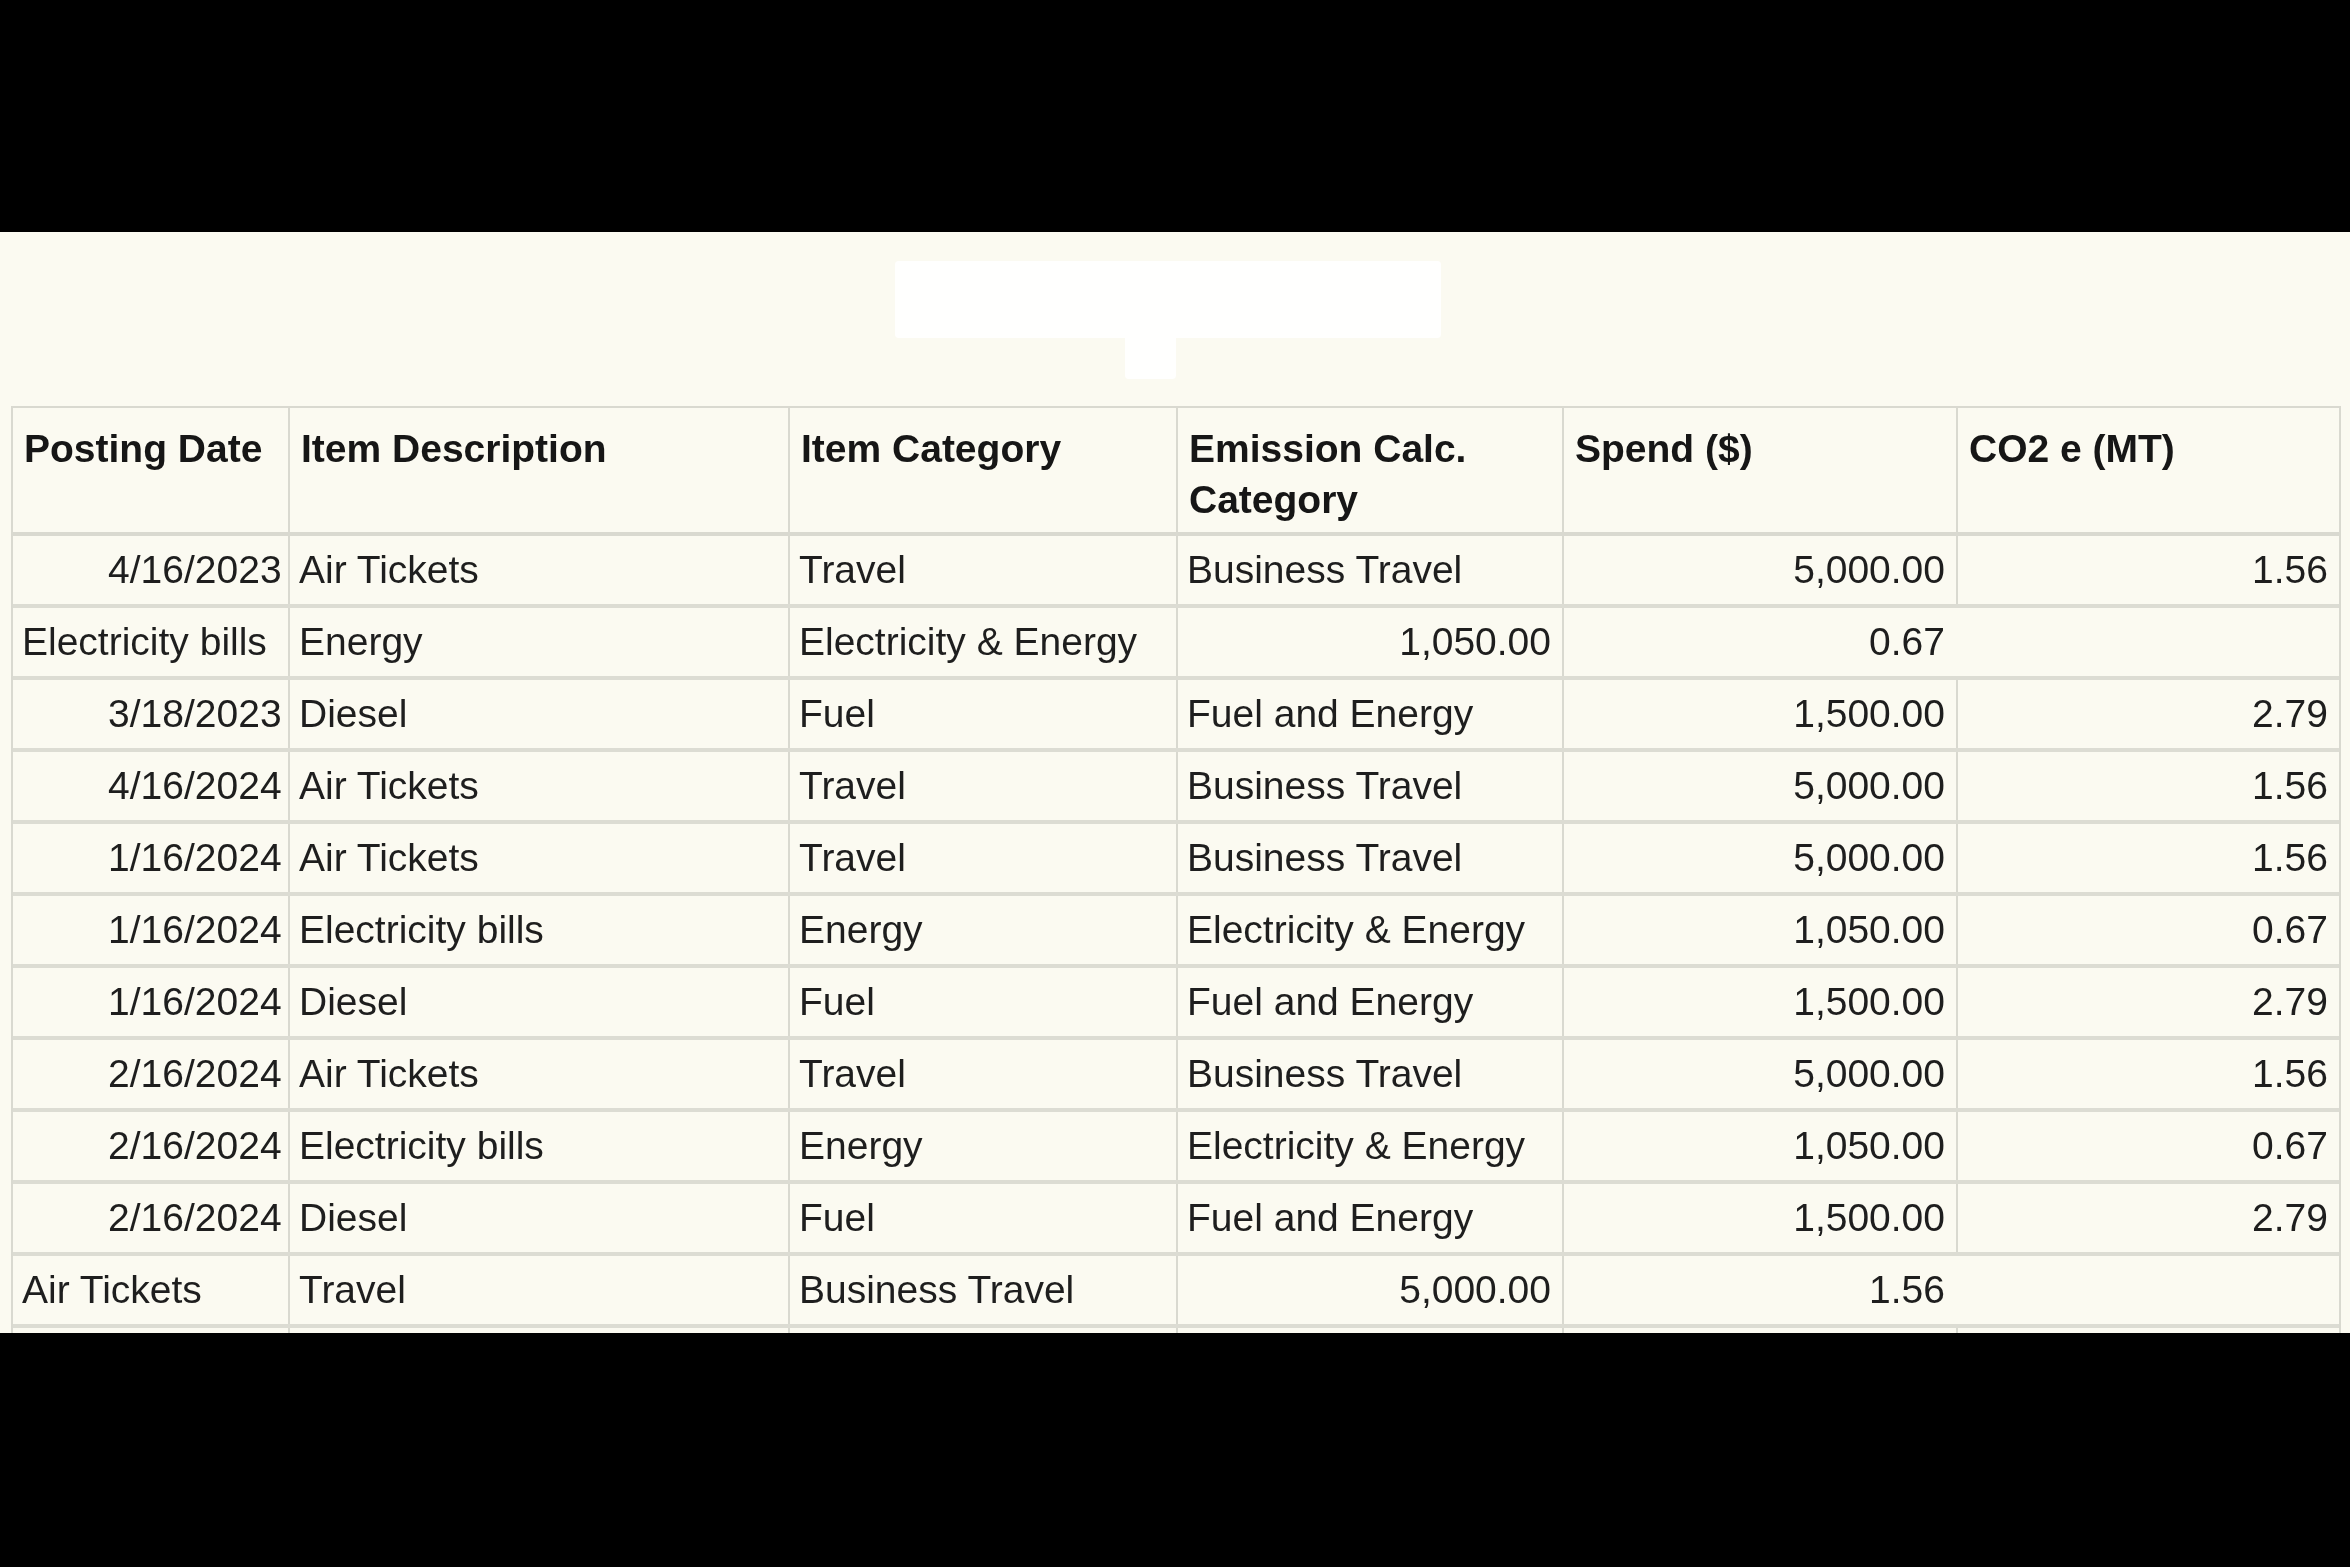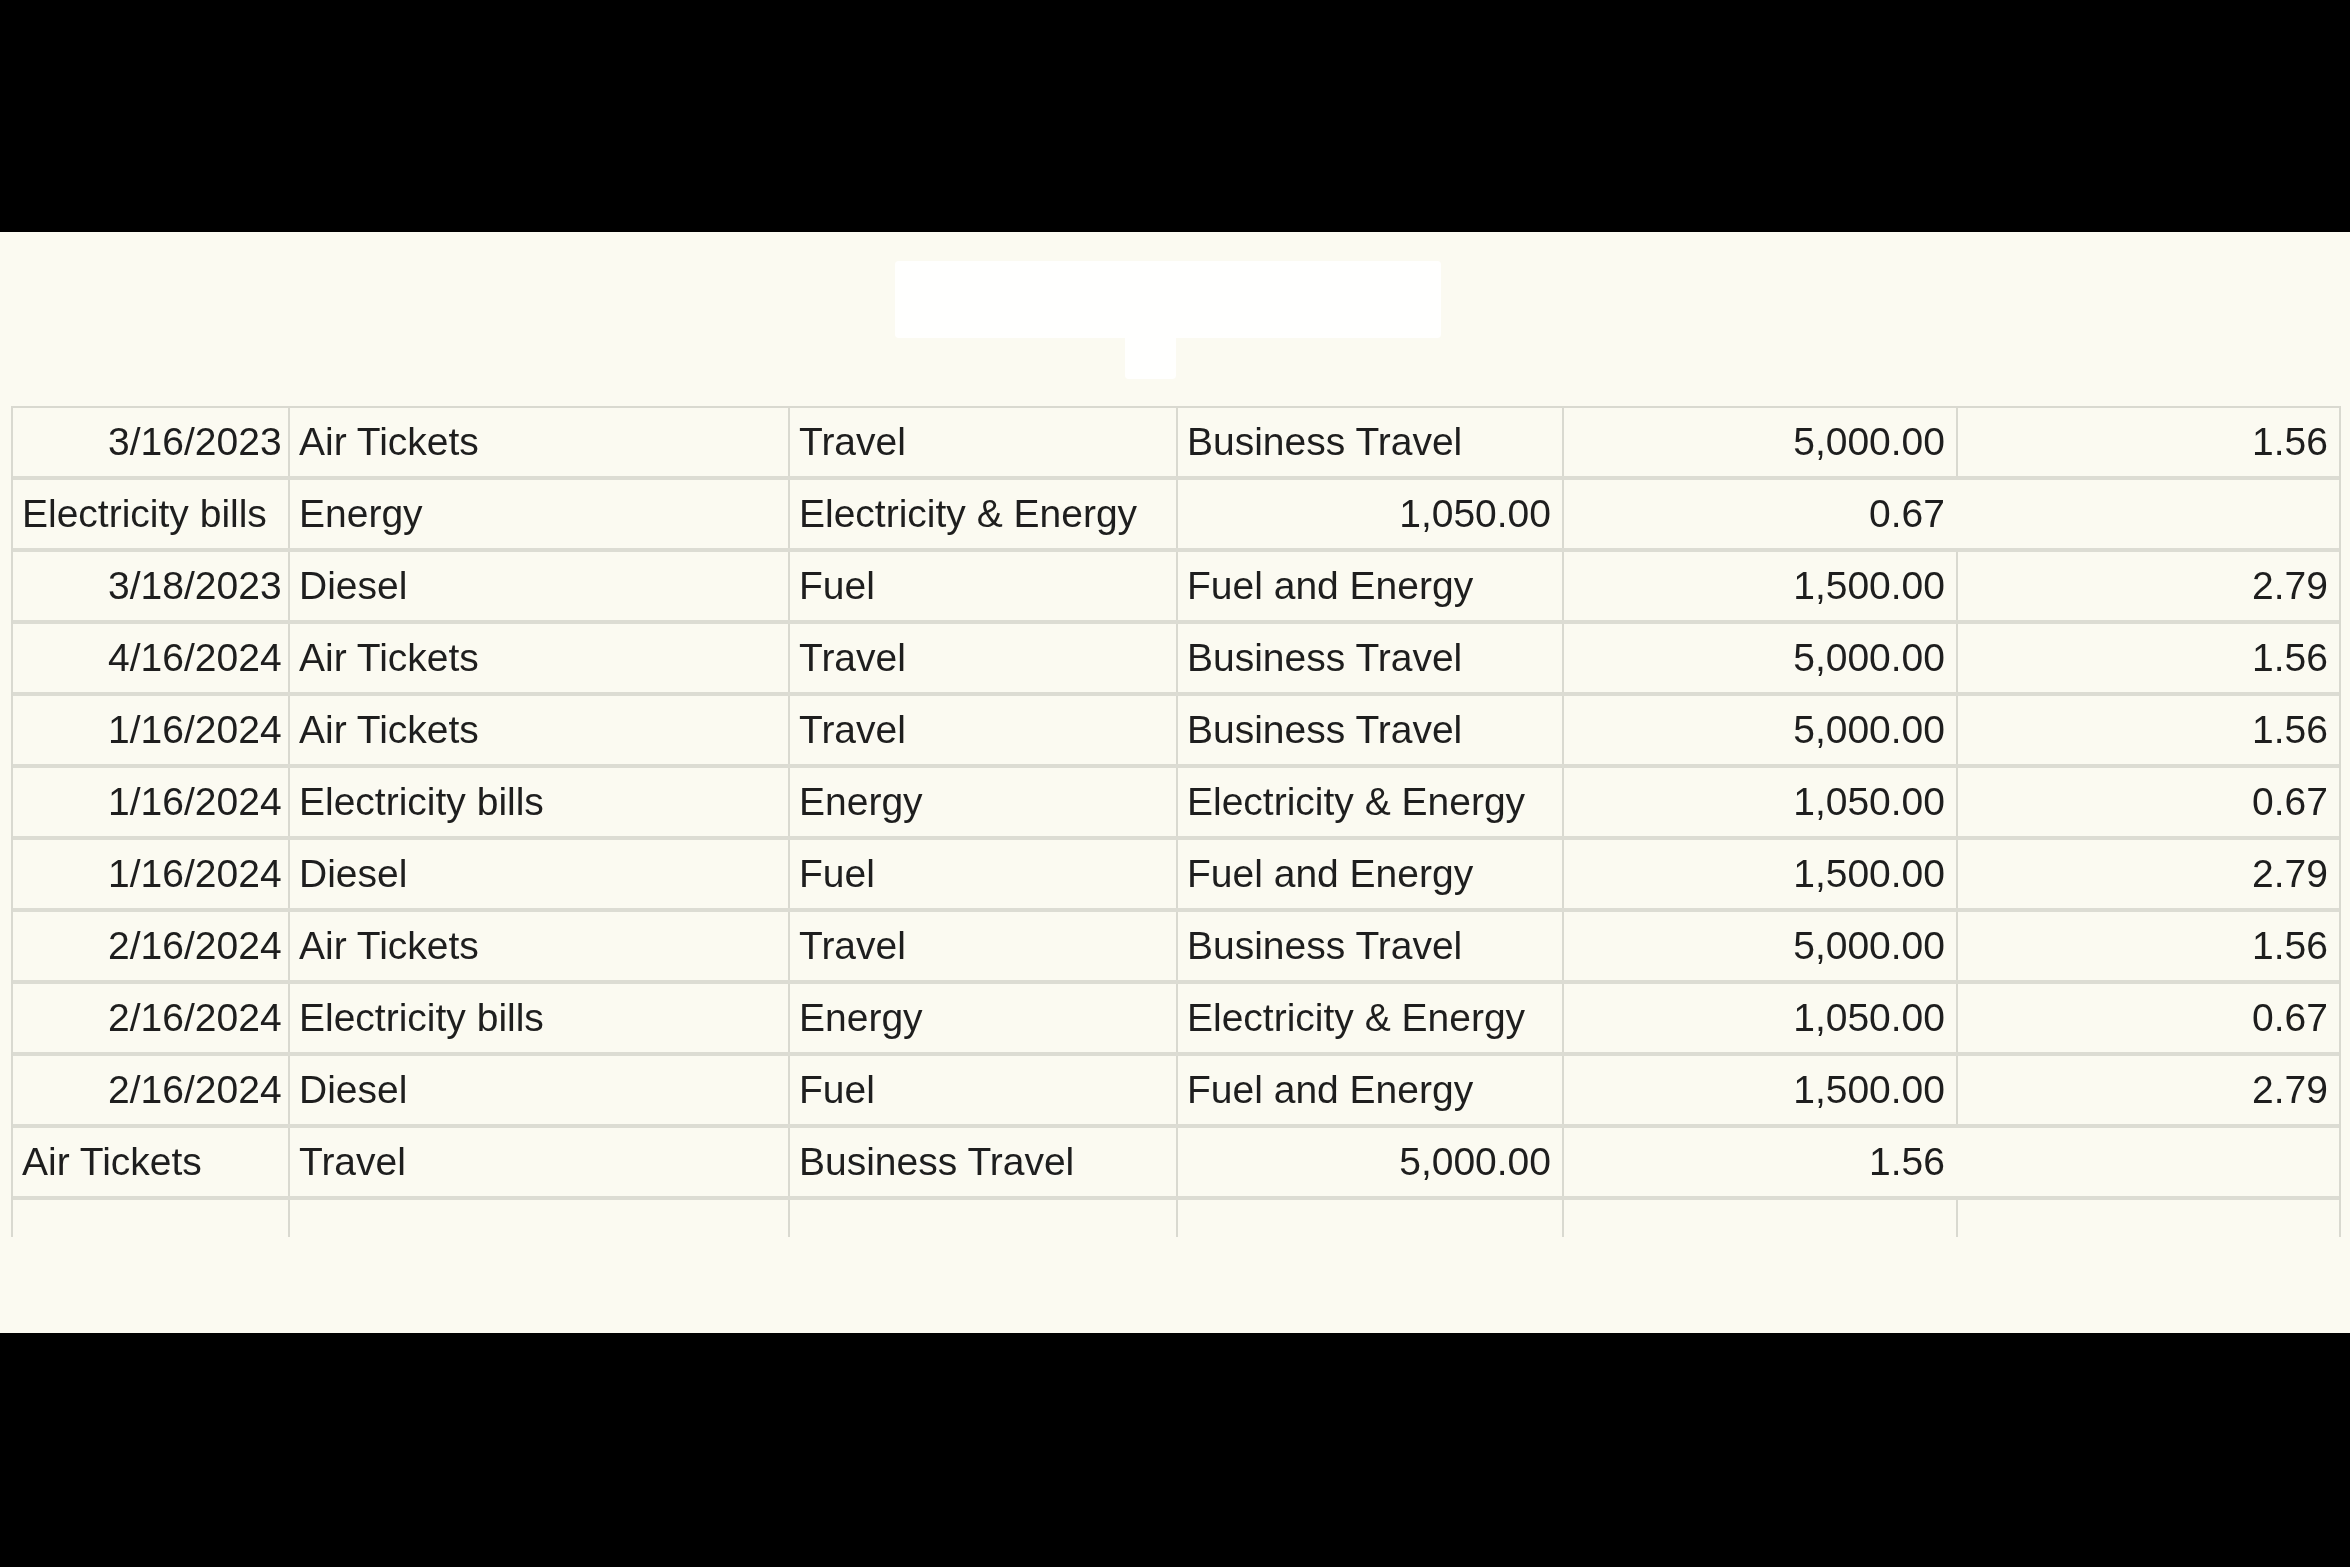--- a/index.html
+++ b/index.html
@@ -114,24 +114,32 @@
 
   <div class="letterbox top"></div>
 
   <div class="canvas">
 
     <div class="redaction-main"></div>
     <div class="redaction-notch"></div>
 
     <div class="data-table">
 
+      <div class="thead">
+        <div class="hcell">Posting Date</div>
+        <div class="hcell">Item Description</div>
+        <div class="hcell">Item Category</div>
+        <div class="hcell">Emission Calc. Category</div>
+        <div class="hcell">Spend ($)</div>
+        <div class="hcell">CO2 e (MT)</div>
+      </div>
 
       <div id="table-body">
   <div class="trow">
-    <div class="tcell align-right">3/16/2023</div>
+    <div class="tcell align-right">4/16/2023</div>
     <div class="tcell align-left">Air Tickets</div>
     <div class="tcell align-left">Travel</div>
     <div class="tcell align-left">Business Travel</div>
     <div class="tcell align-right">5,000.00</div>
     <div class="tcell align-right">1.56</div>
   </div>
 
   <div class="trow">
     <div class="tcell align-left">Electricity bills</div>
     <div class="tcell align-left">Energy</div>

